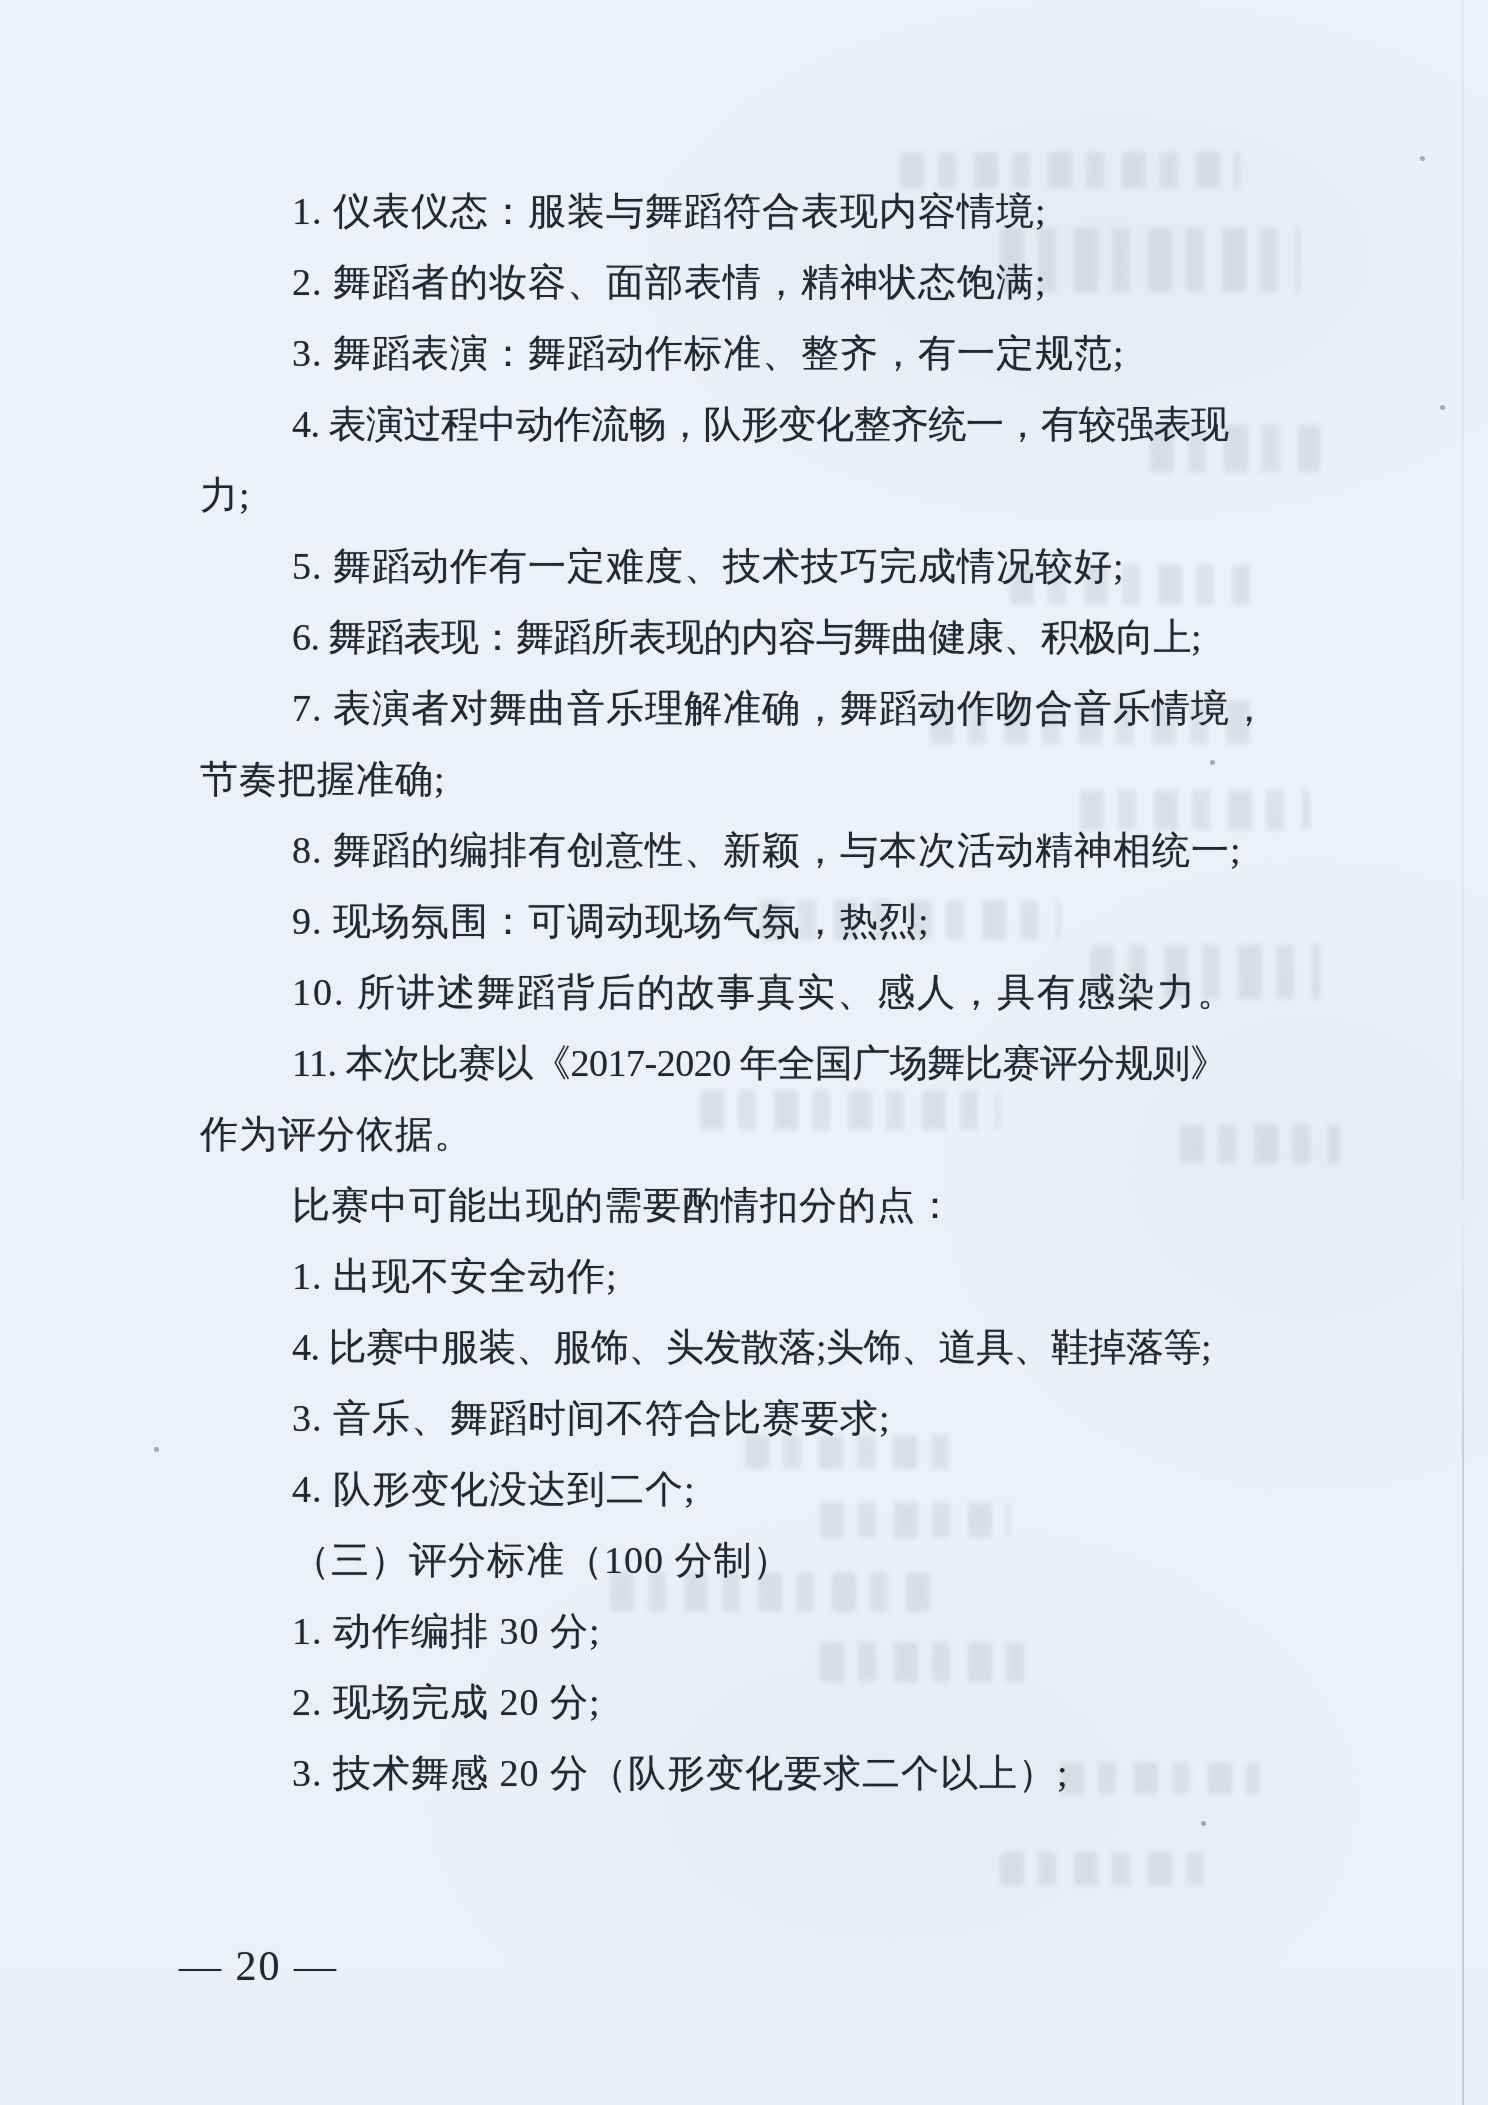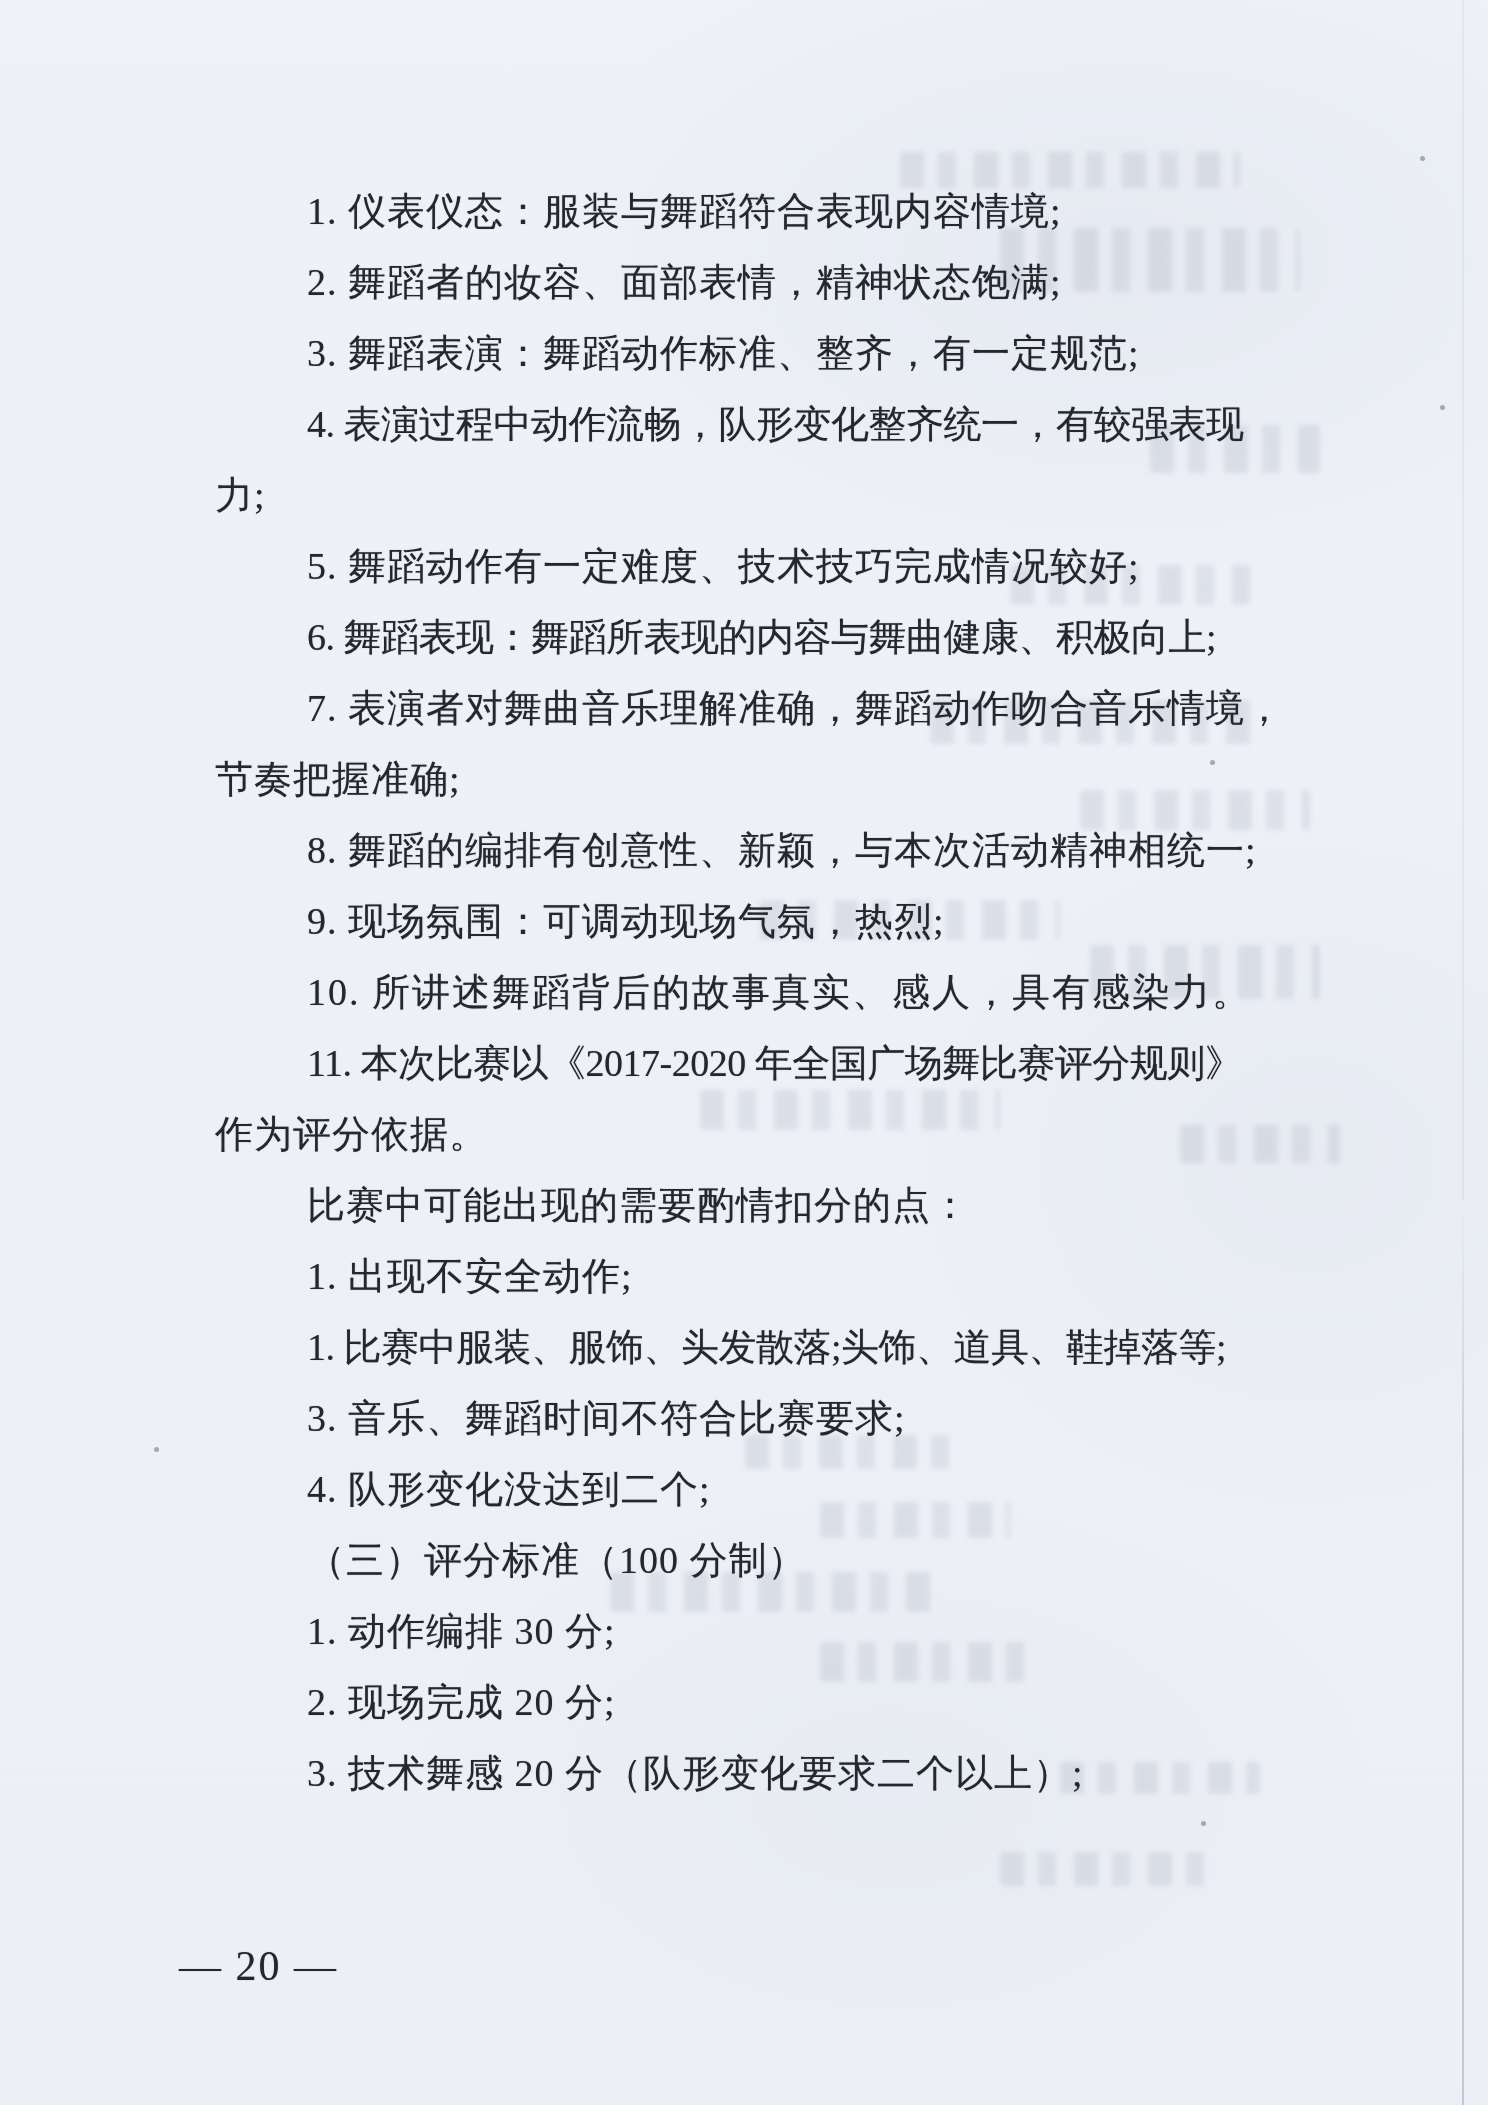--- a/index.html
+++ b/index.html
@@ -31,21 +31,20 @@
     width: 1070px;
   }
   .line {
     height: 71px;
     line-height: 71px;
     font-size: 38px;
     color: #24272e;
     letter-spacing: 1px;
     white-space: nowrap;
     text-shadow: 0 0 1px rgba(35,39,48,0.45);
-    margin-left: 15px;
   }
   .indent { padding-left: 92px; }
   .tight  { letter-spacing: -0.5px; }
   .sp     { letter-spacing: 2px; }
   .page-num {
     position: absolute;
     left: 179px;
     top: 1938px;
     height: 56px;
     line-height: 56px;
@@ -132,21 +131,21 @@
     <div class="line indent tight">6. 舞蹈表现：舞蹈所表现的内容与舞曲健康、积极向上;</div>
     <div class="line indent">7. 表演者对舞曲音乐理解准确，舞蹈动作吻合音乐情境，</div>
     <div class="line">节奏把握准确;</div>
     <div class="line indent">8. 舞蹈的编排有创意性、新颖，与本次活动精神相统一;</div>
     <div class="line indent">9. 现场氛围：可调动现场气氛，热烈;</div>
     <div class="line indent sp">10. 所讲述舞蹈背后的故事真实、感人，具有感染力。</div>
     <div class="line indent tight">11. 本次比赛以《2017-2020 年全国广场舞比赛评分规则》</div>
     <div class="line">作为评分依据。</div>
     <div class="line indent">比赛中可能出现的需要酌情扣分的点：</div>
     <div class="line indent">1. 出现不安全动作;</div>
-    <div class="line indent tight">1. 比赛中服装、服饰、头发散落;头饰、道具、鞋掉落等;</div>
+    <div class="line indent tight">4. 比赛中服装、服饰、头发散落;头饰、道具、鞋掉落等;</div>
     <div class="line indent">3. 音乐、舞蹈时间不符合比赛要求;</div>
     <div class="line indent">4. 队形变化没达到二个;</div>
     <div class="line indent">（三）评分标准（100 分制）</div>
     <div class="line indent">1. 动作编排  30 分;</div>
     <div class="line indent">2. 现场完成  20 分;</div>
     <div class="line indent">3. 技术舞感  20 分（队形变化要求二个以上）;</div>
   </div>
 
   <div class="page-num">— 20 —</div>
 

